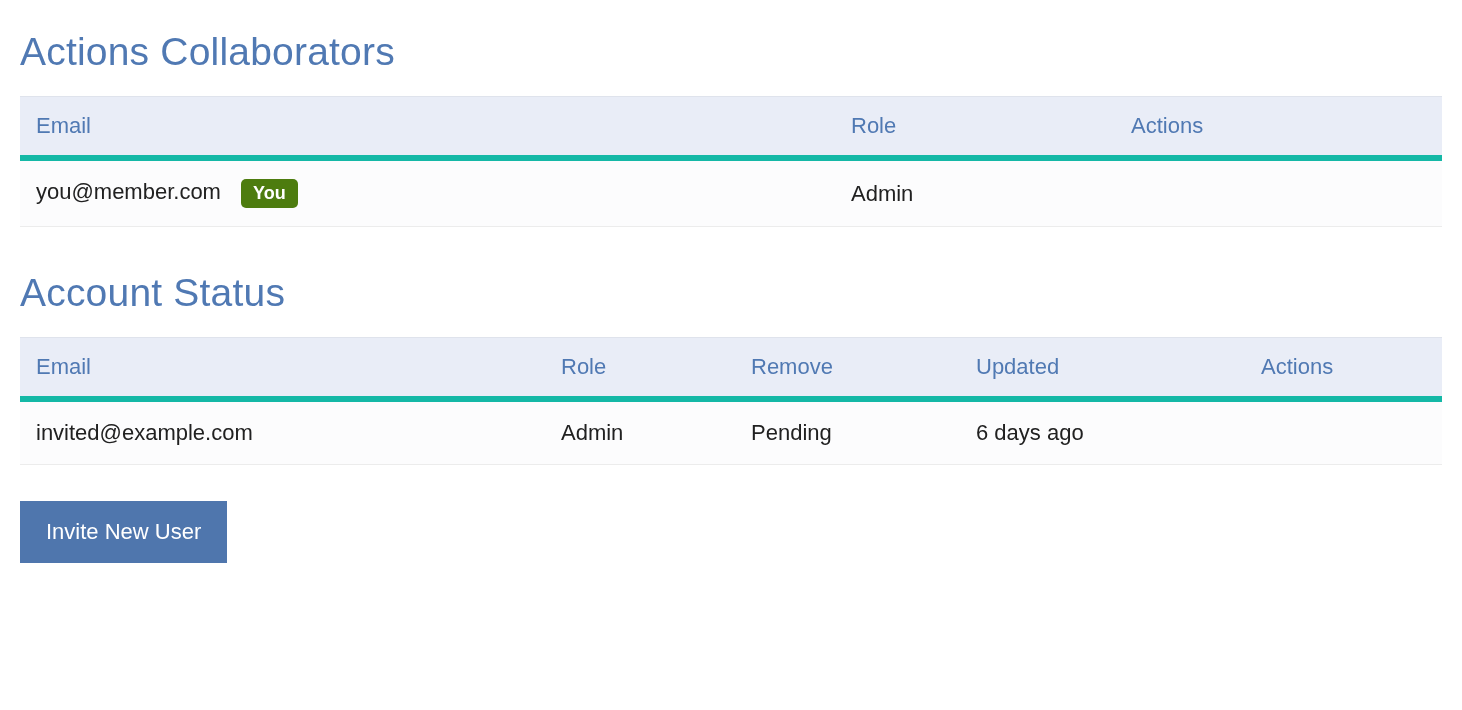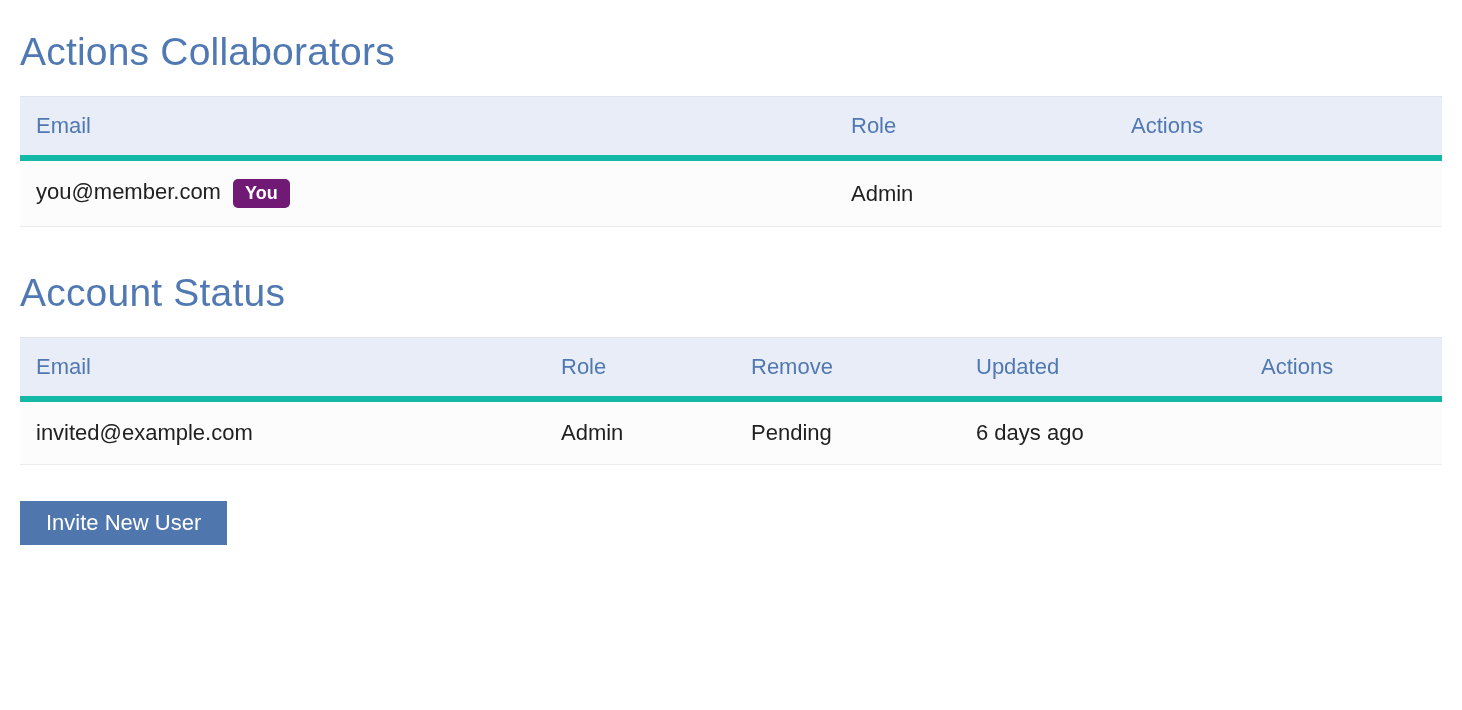--- a/index.html
+++ b/index.html
@@ -41,35 +41,35 @@
       vertical-align: middle;
     }
     tbody tr:nth-child(even) td { background: #fff; }
     .link {
       color: #5079b3;
       text-decoration: none;
       cursor: pointer;
     }
     .badge {
       display: inline-block;
-      background: #701a75;
+      background: #4d7c0f;
       color: #fff;
       font-size: 18px;
       font-weight: 600;
       padding: 4px 12px;
       border-radius: 5px;
-      margin-left: 6px;
+      margin-left: 14px;
       vertical-align: middle;
     }
     .btn-primary {
       display: inline-block;
       background: #4f76ad;
       color: #fff;
       font-size: 22px;
-      padding: 9px 26px;
+      padding: 18px 26px;
       border: none;
       cursor: pointer;
       font-family: inherit;
     }
     
     .collab-email { width: 815px; }
     .collab-role { width: 280px; }
     .collab-actions { width: auto; }
     .inv-email { width: 525px; }
     .inv-role { width: 190px; }

